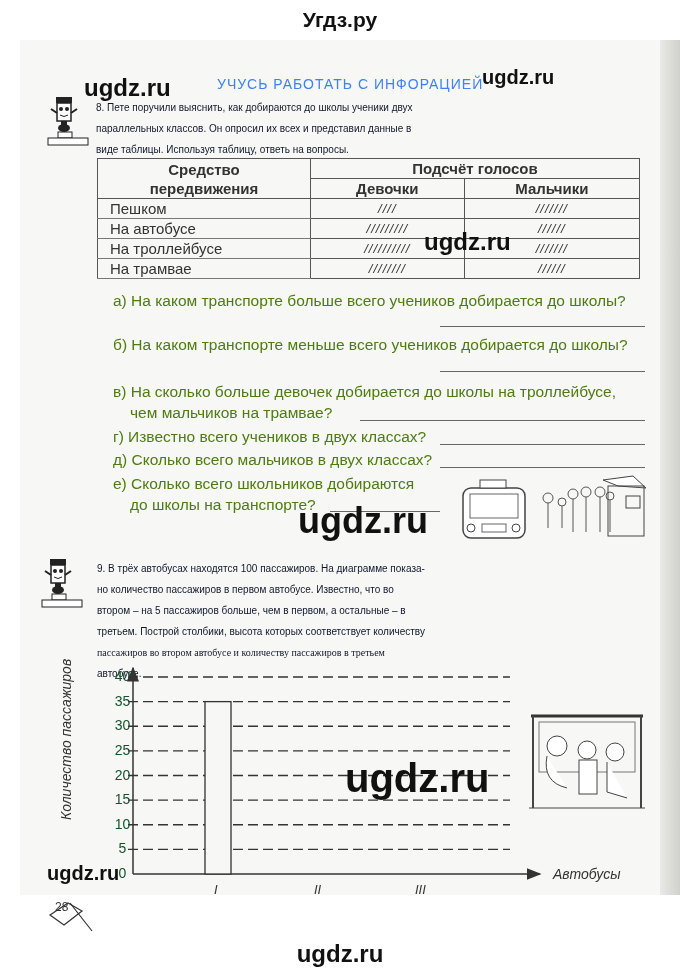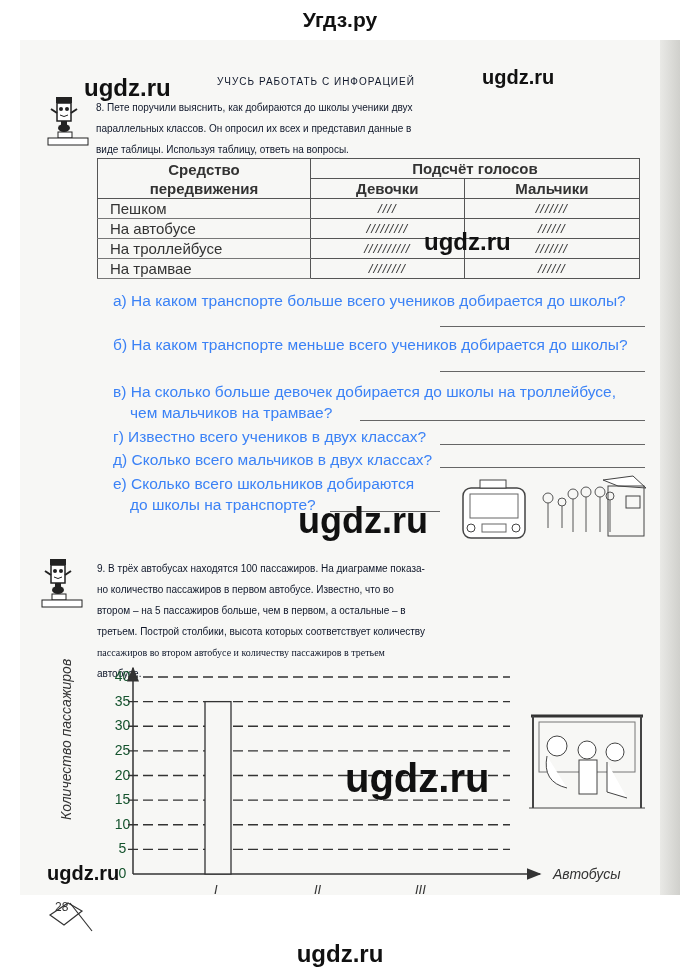--- a/index.html
+++ b/index.html
@@ -2,28 +2,28 @@
 <html><head>
 <meta charset="utf-8">
 <style>
   html,body{margin:0;padding:0;}
   body{width:680px;height:980px;background:#ffffff;position:relative;overflow:hidden;font-family:"Liberation Sans",sans-serif;color:#222;}
   .site-title{position:absolute;top:8px;left:0;width:680px;text-align:center;font-size:21px;font-weight:bold;color:#111;}
   .site-footer{position:absolute;top:940px;left:0;width:680px;text-align:center;font-size:24px;font-weight:bold;color:#111;}
   .page{position:absolute;top:40px;left:20px;width:660px;height:855px;background:#f7f7f5;}
   .page-shade{position:absolute;top:40px;left:660px;width:20px;height:855px;background:linear-gradient(to right,#e9e9e6,#d0d0cc);}
   .wm{position:absolute;font-weight:bold;color:#111;font-family:"Liberation Sans",sans-serif;}
-  .section-title{position:absolute;top:76px;left:217px;font-size:10px;letter-spacing:1px;color:#0f172a;}
+  .section-title{position:absolute;top:76px;left:217px;font-size:14px;letter-spacing:1px;color:#3b82f6;}
   .para{position:absolute;font-size:10px;line-height:21px;color:#0f172a;}
   table.votes{position:absolute;top:158px;left:97px;width:543px;border-collapse:collapse;font-size:15px;color:#333;}
   table.votes td,table.votes th{border:1.5px solid #555;padding:0 6px;height:19px;}
   table.votes th{font-weight:bold;text-align:center;}
   table.votes td.tally{text-align:center;font-style:italic;letter-spacing:1px;font-size:13px;}
   table.votes td.rowlabel{border-top:1px solid #777;border-bottom:1px solid #777;padding-left:12px;}
-  .q{position:absolute;font-size:15.5px;color:#3b82f6;}
+  .q{position:absolute;font-size:15.5px;color:#4d7c0f;}
   .ans{position:absolute;border-bottom:1px solid #666;height:1px;}
   .mascot{position:absolute;}
   .chart{position:absolute;left:0;top:0;}
   .ylabel{position:absolute;left:58px;top:820px;transform:rotate(-90deg);transform-origin:left top;font-size:14px;font-style:italic;color:#333;white-space:nowrap;}
   .tick{position:absolute;font-size:14px;color:#14532d;width:37px;text-align:center;}
   .xcat{position:absolute;font-size:13px;font-style:italic;color:#333;}
   .xlabel{position:absolute;font-size:14px;font-style:italic;color:#333;}
   .pagenum{position:absolute;left:46px;top:897px;}
 </style>
 </head>

